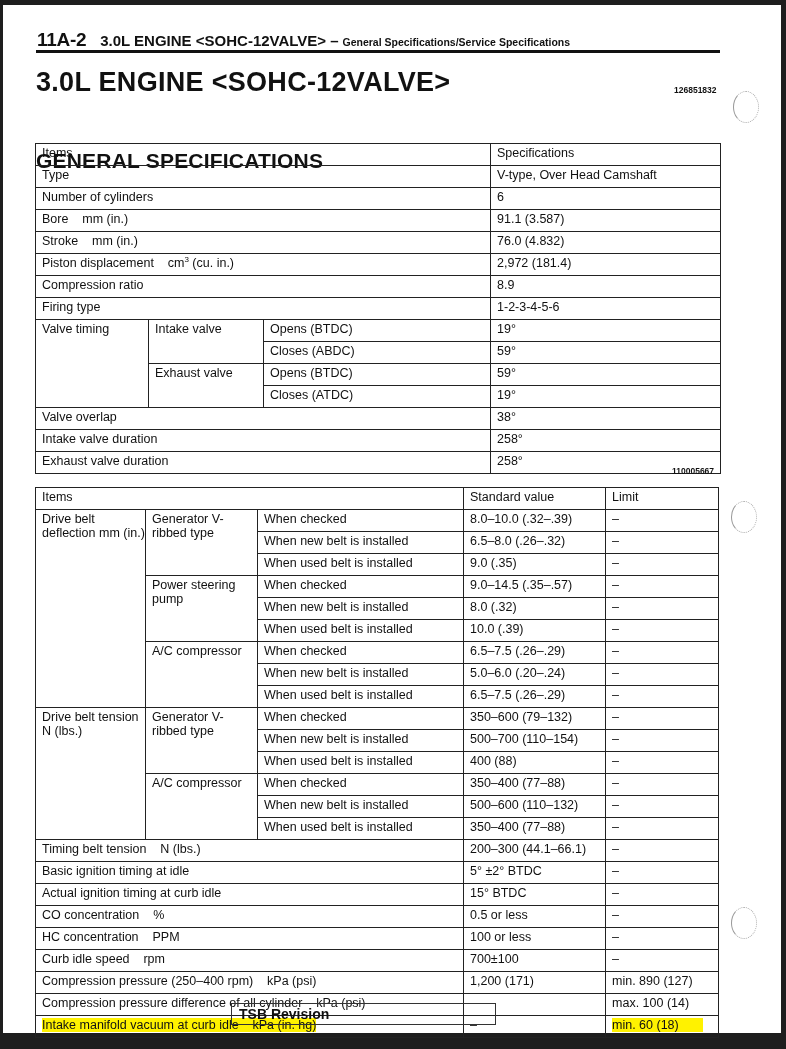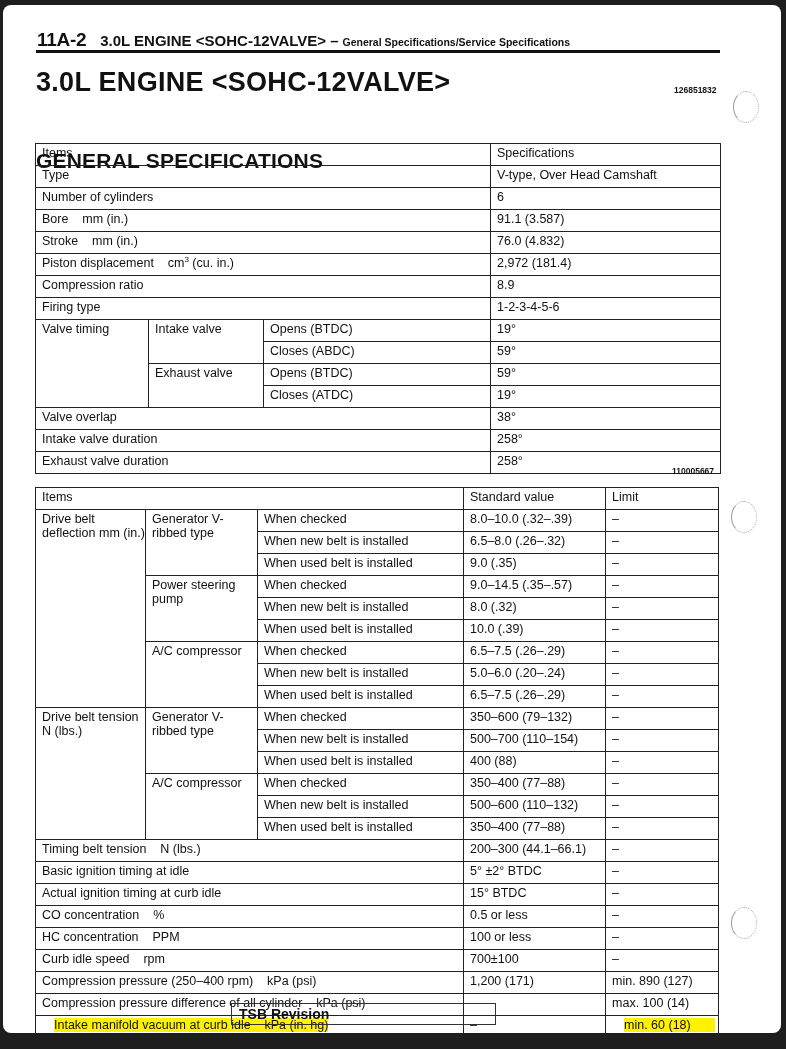--- a/index.html
+++ b/index.html
@@ -1,21 +1,21 @@
 <!DOCTYPE html>
 <html><head>
 <meta charset="utf-8">
 <style>
   html, body { margin:0; padding:0; }
   body {
     width:786px; height:1049px; background:#1e1e1e; position:relative; overflow:hidden;
     font-family:"Liberation Sans", sans-serif; color:#111;
   }
   .page {
-    position:absolute; left:3px; top:5px; width:778px; height:1028px; background:#fff;border-radius:8px;
+    position:absolute; left:3px; top:5px; width:778px; height:1028px; background:#fff;
   }
   .hdr-line {
     position:absolute; left:33px; top:45px; width:684px; height:3px; background:#111;
   }
   .hdr {
     position:absolute; left:34px; top:24px; white-space:nowrap;
     font-weight:bold;
   }
   .hdr .pg { font-size:19px; letter-spacing:-0.3px; }
   .hdr .eng { font-size:15px; margin-left:14px; }
@@ -30,21 +30,21 @@
     position:absolute; font-size:21px; font-weight:bold; white-space:nowrap; letter-spacing:0.2px;margin-top:40px;
   }
   table.spec {
     position:absolute; border-collapse:collapse; font-size:12.5px; table-layout:fixed;
   }
   table.spec td {
     border:1px solid #222; padding:0 0 0 6px; height:19px; line-height:14px; vertical-align:top;
     padding-top:2px; white-space:nowrap; overflow:hidden;
   }
   table.spec td.ml { white-space:normal; }
-  .hl { background:#fff200;margin-left:12px; }
+  .hl { background:#fff200; }
   .punch {
     position:absolute; width:24px; height:30px; border-radius:50%;
     border:1px dotted #aaa; border-left:1.5px solid #999;
   }
   .tsb {
     position:absolute; left:228px; top:998px; width:256px; height:20px;
     border:1px solid #333; font-weight:bold; font-size:14px; padding-left:7px; line-height:20px;
   }
   sup { font-size:8px; line-height:0; }
 </style>

